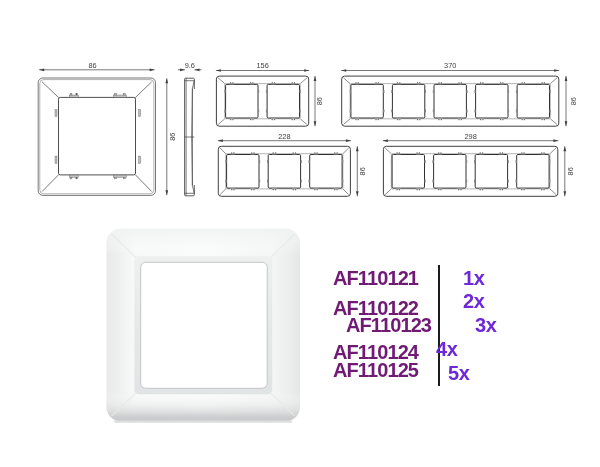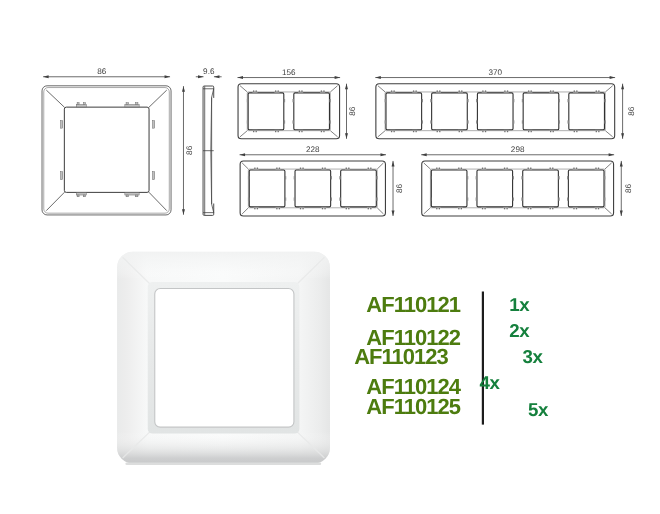--- a/index.html
+++ b/index.html
@@ -1,20 +1,20 @@
 <!DOCTYPE html>
 <html><head>
 <meta charset="utf-8">
 <style>
   html,body{margin:0;padding:0;background:#ffffff;}
   body{width:600px;height:467px;position:relative;overflow:hidden;
        font-family:"Liberation Sans", sans-serif;}
   .abs{position:absolute;}
-  .code{font-weight:bold;font-size:20px;color:#4d7c0f;letter-spacing:-0.9px;line-height:24px;}
-  .qty{font-weight:bold;font-size:17px;color:#15803d;letter-spacing:-0.4px;line-height:24px;}
+  .code{font-weight:bold;font-size:20px;color:#701a75;letter-spacing:-0.9px;line-height:24px;}
+  .qty{font-weight:bold;font-size:20px;color:#6d28d9;letter-spacing:-0.4px;line-height:24px;}
 </style>
 </head>
 <body>
 
 <svg class="abs" style="left:0;top:0" width="600" height="467" viewBox="0 0 600 467">
 <defs>
 <linearGradient id="pgH" x1="0" y1="0" x2="1" y2="0">
   <stop offset="0" stop-color="#e9eaea"></stop>
   <stop offset="0.045" stop-color="#ededed"></stop>
   <stop offset="0.14" stop-color="#f7f8f8"></stop>
@@ -470,23 +470,23 @@
 <div class="abs" style="left:438.4px;top:265.4px;width:1.9px;height:120.4px;background:#1c1c1c"></div>
 
 <div class="abs code" style="left:333px;top:265.5px">AF110121</div>
 
 <div class="abs qty" style="left:463px;top:265.5px">1x</div>
 
 <div class="abs code" style="left:333px;top:296px">AF110122</div>
 
 <div class="abs qty" style="left:463px;top:289.4px">2x</div>
 
-<div class="abs code" style="left:322px;top:313.3px">AF110123</div>
+<div class="abs code" style="left:346px;top:313.3px">AF110123</div>
 
 <div class="abs qty" style="left:475px;top:313.3px">3x</div>
 
 <div class="abs code" style="left:333px;top:340px">AF110124</div>
 
 <div class="abs qty" style="left:436px;top:337.2px">4x</div>
 
 <div class="abs code" style="left:333px;top:358px">AF110125</div>
 
-<div class="abs qty" style="left:480px;top:361.1px">5x</div>
+<div class="abs qty" style="left:448px;top:361.1px">5x</div>
 
 </body></html>

